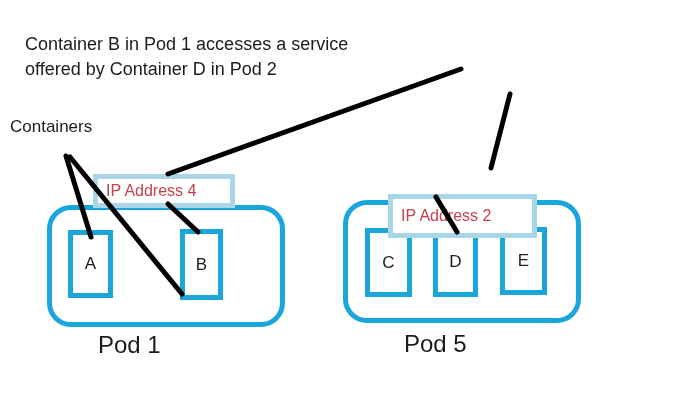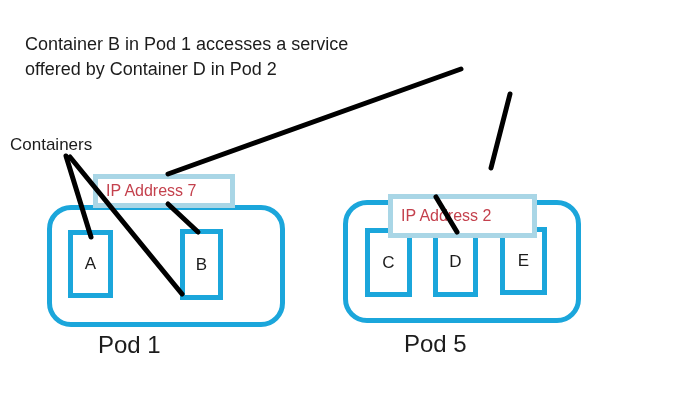--- a/index.html
+++ b/index.html
@@ -20,21 +20,21 @@
     left: 25px;
     top: 32px;
     width: 345px;
     font-size: 18px;
     line-height: 25px;
     color: #1c1c1c;
     white-space: nowrap;
   }
   .containers-label {
     left: 10px;
-    top: 135px;
+    top: 117px;
     font-size: 17px;
     color: #1c1c1c;
   }
   .service-box {
     left: 461px;
     top: 37px;
     width: 179px;
     height: 61px;
     border: 6px solid var(--light-blue, #a9d6e6);
     background: #ffffff;
@@ -106,21 +106,21 @@
 
   <div class="abs title-text">
     <div>Container B in Pod 1 accesses a service</div>
     <div>offered by Container D in Pod 2</div>
   </div>
 
   <div class="abs containers-label">Containers</div>
 
 
   <div class="abs ip-box ip1">
-    <span>IP Address 7</span>
+    <span>IP Address 4</span>
   </div>
   <div class="abs ip-box ip2">
     <span>IP Address 2</span>
   </div>
 
   <div class="abs pod pod1"></div>
   <div class="abs pod pod2"></div>
 
   <div class="abs cbox cA">
     <span>A</span>

